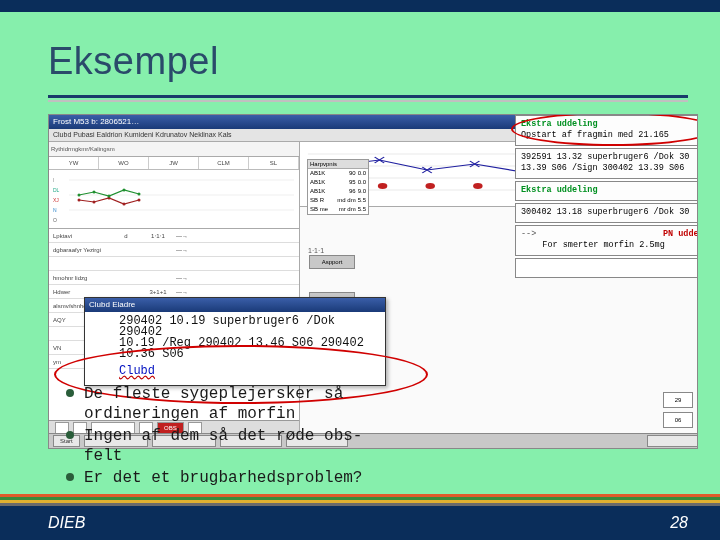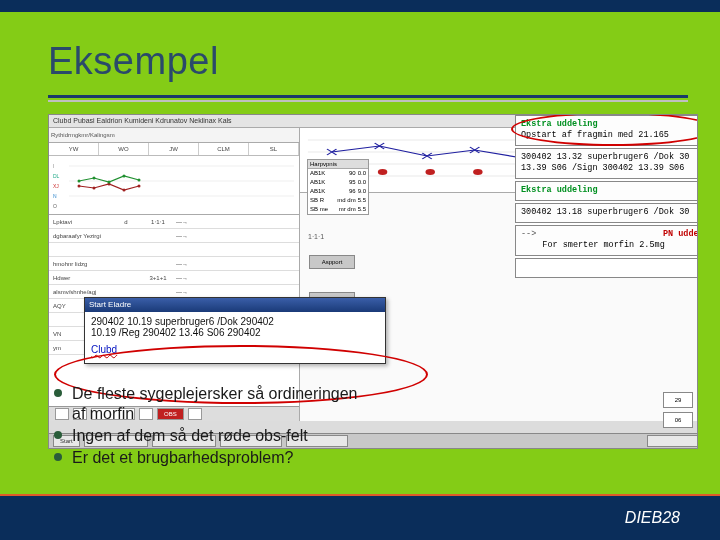--- a/index.html
+++ b/index.html
@@ -8,21 +8,21 @@
     width: 720px;
     height: 540px;
     font-family: Arial, Helvetica, sans-serif;
     background: #fff;
     overflow: hidden;
   }
   .slide {
     position: relative;
     width: 720px;
     height: 540px;
-    background: #84cc16;
+    background: #86efac;
   }
   .topbar {
     position: absolute;
     left: 0; top: 0;
     width: 720px;
     height: 12px;
     background: #0a2d5a;
   }
   .title {
     position: absolute;
@@ -222,24 +222,25 @@
   .popup-title {
     height: 14px;
     background: linear-gradient(#3a5ea8, #1a3a78);
     color: #fff;
     font-size: 8px;
     line-height: 14px;
     padding: 0 4px;
   }
   .popup-body {
     padding: 4px 6px 8px 6px;
-    font-family: Liberation Sans, sans-serif;
-    font-size: 10px;
+    font-family: Liberation Mono, monospace;
+    font-size: 12px;
     line-height: 11px;
     color: #111;
+    margin-left: 28px;
   }
   .midbtns {
     position: absolute;
     left: 260px;
     top: 140px;
     display: flex;
     flex-direction: column;
     gap: 3px;
   }
   .midbtn {
@@ -269,24 +270,25 @@
   .taskbtn {
     height: 10px;
     line-height: 10px;
     padding: 0 6px;
     border: 1px solid #888;
     background: #e8e8e8;
   }
   
   .bullets-wrap {
     position: absolute;
-    left: 54px;
+    left: 66px;
     top: 384px;
     width: 320px;
     z-index: 50;
+    font-family: Liberation Mono, monospace;
   }
   .bullet-row {
     display: flex;
     align-items: flex-start;
     gap: 10px;
     margin-bottom: 2px;
   }
   .bullet-dot {
     width: 8px;
     height: 8px;
@@ -299,26 +301,26 @@
     font-size: 16px;
     color: #1a1a1a;
     line-height: 20px;
   }
   
   .footer {
     position: absolute;
     left: 0;
     bottom: 0;
     width: 720px;
-    height: 44px;
+    height: 34px;
     background: #0a2d5a;
     display: flex;
     align-items: center;
-    justify-content: flex-end;
-    padding: 0 40px 0 48px;
+    justify-content: space-between;
+    padding: 0 32px 0 48px;
     box-sizing: border-box;
   }
   .footer-bands {
     position: absolute;
     left: 0;
     bottom: 34px;
     width: 720px;
   }
   .band {
     height: 3px;
@@ -342,20 +344,21 @@
 <div class="slide">
   <div class="topbar"></div>
 
   <div class="title">Eksempel</div>
   <div class="underlines">
     <div class="line1"></div>
     <div class="line2"></div>
   </div>
 
   <div class="screenshot">
+    <div class="ss-titlebar">Frost M53 b: 2806521…</div>
     <div class="ss-menubar">Clubd  Pubasi  Ealdrion  Kumideni  Kdrunatov  Neklinax  Kals</div>
 
     <div class="ss-body">
       <div class="ss-left">
         <div class="ss-left-top">Rythidrmgkmr/Kalingsm</div>
         <div class="ss-left-hdr">
           <span>YW</span>
           <span>WO</span>
           <span>JW</span>
           <span>CLM</span>
@@ -528,21 +531,21 @@
           </div>
         </div>
     </div>
 
     <div class="note-stack">
       <div class="note">
         <div class="green">Ekstra uddeling</div>
         <div>Opstart af fragmin med 21.165</div>
       </div>
       <div class="note">
-        <div>300402 13.32 superbruger6 /Dok 30</div>
+        <div>392591 13.32 superbruger6 /Dok 30</div>
         <div>13.39 S06 /Sign 300402 13.39 S06</div>
       </div>
       <div class="note">
         <div class="green">Ekstra uddeling</div>
       </div>
       <div class="note">
         <div>300402 13.18 superbruger6 /Dok 30</div>
       </div>
       <div class="note" style="display:flex; gap:6px;">
         <div style="color:#555;">--&gt;</div>
@@ -550,24 +553,25 @@
           <div class="red">PN uddeling</div>
           <div>For smerter morfin 2.5mg</div>
         </div>
 
         <div class="red-oval" style="left:-4px; top:-3px; width:200px; height:30px;"></div>
       </div>
       <div style="height:18px; background:#fff; border:1px solid #888; margin-top:2px;"></div>
     </div>
 
     <div class="popup" style="top:182px;">
-      <div class="popup-title">Start Eladre</div>
+      <div class="popup-title">Clubd Eladre</div>
       <div class="popup-body">
         <div>290402 10.19 superbruger6 /Dok 290402</div>
         <div>10.19 /Reg 290402 13.46 S06 290402</div>
+        <div>10.36 S06</div>
         <div style="height:6px;"></div>
         <div class="blue" style="color:#0010c0; text-decoration: underline wavy #c00000;">Clubd</div>
       </div>
     </div>
     <div class="big-red-oval" style="left:5px; top:230px; width:370px; height:55px;"></div>
 
     <div style="position:absolute; right:4px; bottom:20px; display:flex; flex-direction:column; gap:4px;">
       <div style="width:28px;height:14px;background:#fff;border:1px solid #888;font-size:6px;text-align:center;line-height:14px;">29</div>
       <div style="width:28px;height:14px;background:#fff;border:1px solid #888;font-size:6px;text-align:center;line-height:14px;">06</div>
     </div>

